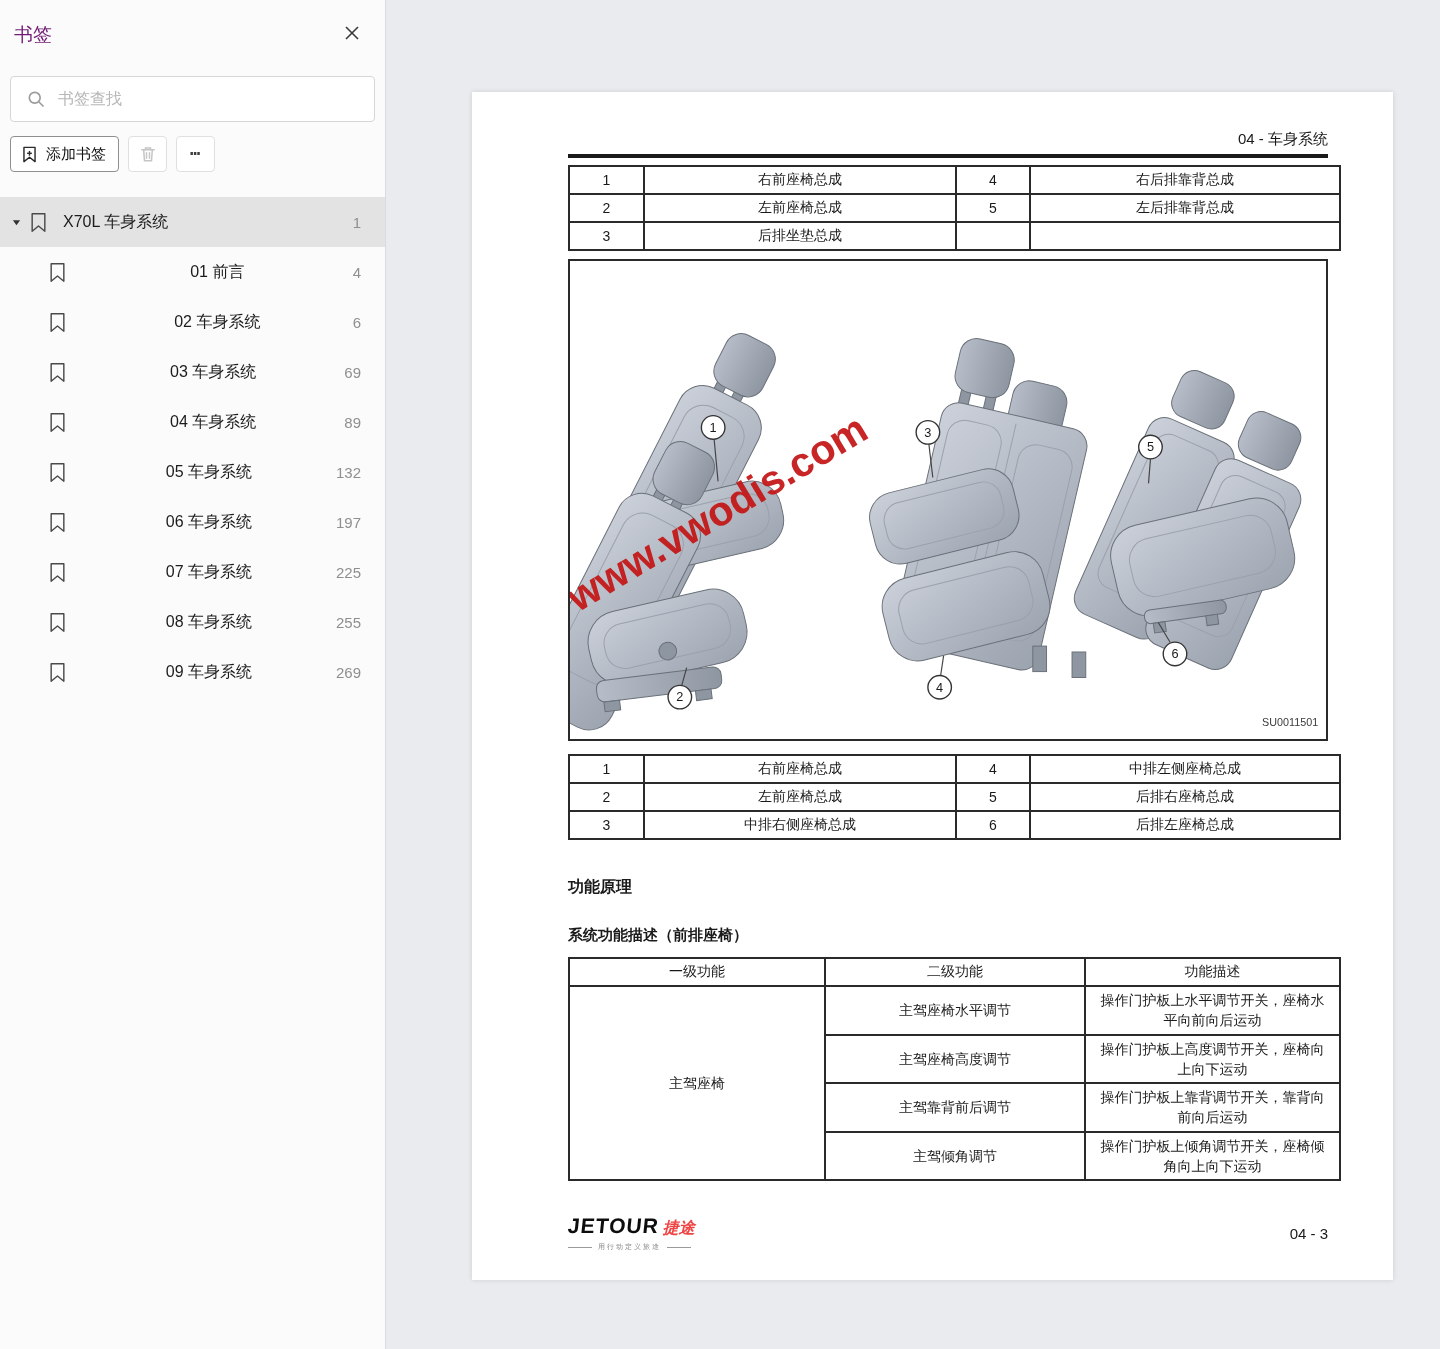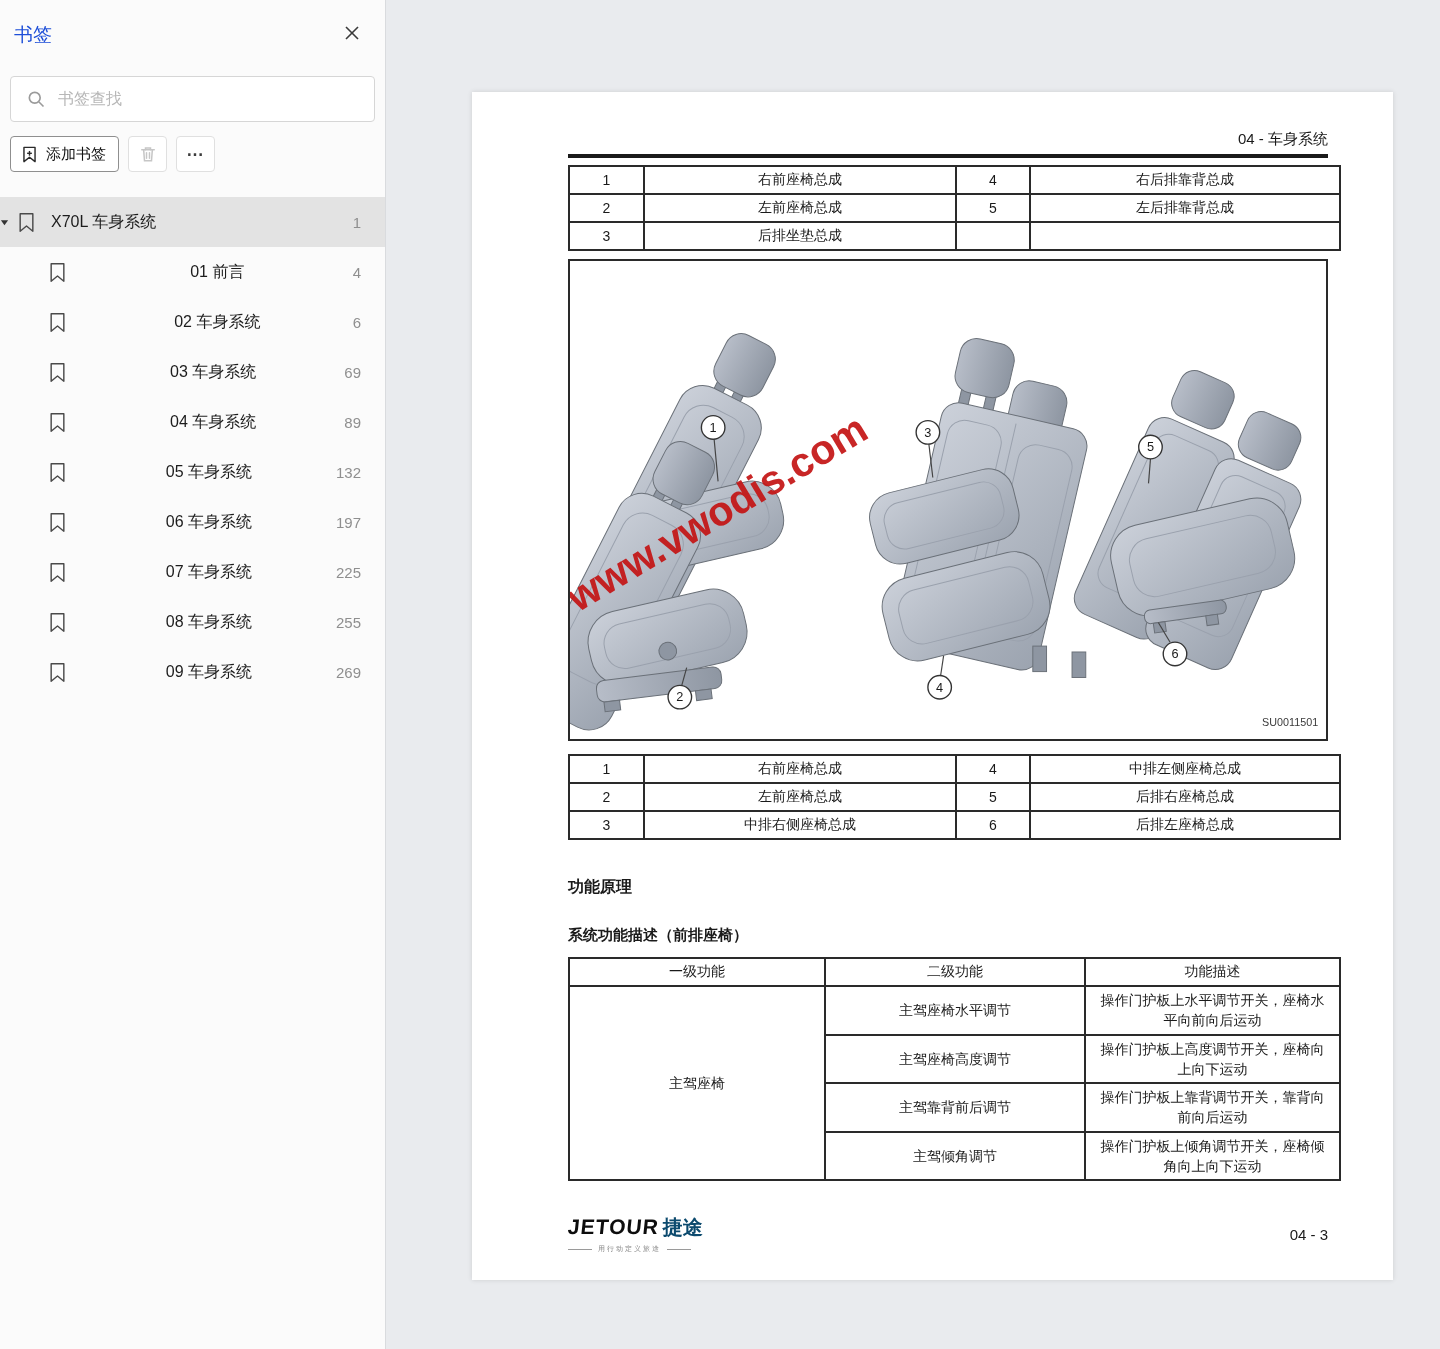--- a/index.html
+++ b/index.html
@@ -3,34 +3,34 @@
 <meta charset="utf-8">
 <style>
   * { margin:0; padding:0; box-sizing:border-box; }
   html,body { width:1440px; height:1349px; }
   body { font-family:"Liberation Sans","DejaVu Sans",sans-serif; background:#e9ebee; color:#1a1a1a; }
   .app { display:flex; width:1440px; height:1349px; overflow:hidden; }
 
   
   .sidebar { width:386px; flex-shrink:0; background:#fbfbfb; border-right:1px solid #d9dbde; box-shadow:1px 0 0 #eceff1; }
   .panel-header { height:64px; padding:22px 22px 0 14px; display:flex; justify-content:space-between; align-items:flex-start; }
-  .panel-title { font-size:19px; color:#1d4ed8; }
+  .panel-title { font-size:19px; color:#701a75; }
   .close-btn { cursor:pointer; line-height:0; padding:2px; }
   .search-box { margin:12px 10px 0 10px; height:46px; background:#fff; border:1px solid #d6d6d6; border-radius:4px; display:flex; align-items:center; }
   .search-box svg { margin:0 12px 0 15px; flex-shrink:0; }
   .search-input { border:none; outline:none; flex:1; font-size:16px; color:#0c4a6e; background:transparent; font-family:inherit; }
   .search-input::placeholder { color:#b7b7b7; }
   .toolbar { margin:14px 10px 0 10px; display:flex; gap:9px; height:36px; }
-  .btn { background:#fff; border:1px solid #e0e0e0; border-radius:4px; display:flex; align-items:center; justify-content:center; cursor:pointer; font-family:Liberation Sans, sans-serif; }
+  .btn { background:#fff; border:1px solid #e0e0e0; border-radius:4px; display:flex; align-items:center; justify-content:center; cursor:pointer; font-family:Liberation Mono, monospace; }
   .btn-add { padding:0 12px 0 9px; gap:7px; border-color:#8f8f8f; font-size:15px; color:#111; }
   .btn-icon { width:39px; }
   .more-glyph { font-size:17px; font-weight:bold; color:#3c3c3c; letter-spacing:1px; line-height:1; }
   .bookmark-list { list-style:none; margin-top:25px; }
   .bookmark-item { height:50px; display:flex; align-items:center; padding-right:24px; font-size:16px; cursor:pointer; }
-  .bookmark-item.level0 { }
+  .bookmark-item.level0 { padding-left:12px; }
   .bookmark-item.level1 { padding-left:48px;text-align:center; }
   .bookmark-item.selected { background:#e3e3e3; }
   .caret { width:17px; display:inline-flex; align-items:center; flex-shrink:0; }
   .bm-glyph { margin-right:15px; flex-shrink:0; line-height:0; }
   .bm-label { flex:1; white-space:nowrap; overflow:hidden; color:#1c1c1c; }
   .bm-page { font-size:15px; color:#8f8f8f; }
 
   
   .viewer { flex:1; background:#e9ebee; overflow:hidden; }
   .page { width:921px; height:1188px; margin:92px 0 0 86px; background:#fff; box-shadow:0 0 5px rgba(0,0,0,.12); }
@@ -49,21 +49,21 @@
   .section-title { margin-top:37px; font-size:16px; font-weight:bold; }
   .subsection-title { margin-top:28px; font-size:15px; font-weight:bold; }
   .func-table { margin-top:12px; }
   .func-table th, .func-table td { border:2px solid #2a2a2a; text-align:center; padding:3px 8px; }
   .func-table th { height:28px; font-weight:normal; }
   .func-table td { height:48px; line-height:1.45; }
 
   .doc-footer { margin-top:33px; display:flex; justify-content:space-between; align-items:center; }
   .logo-top { display:flex; align-items:baseline; gap:4px; }
   .logo-en { font-size:21px; font-weight:800; letter-spacing:1px; color:#0d0d0d; transform:skewX(-6deg); display:inline-block; }
-  .logo-cn { font-size:20px; font-weight:bold; color:#0c4a6e; }
+  .logo-cn { font-size:16px; font-weight:bold; color:#ef4444;font-style:italic; }
   .logo-tagline { margin-top:3px; display:flex; align-items:center; gap:6px; font-size:7px; color:#8a8a8a; letter-spacing:2px; }
   .tl-line { width:24px; height:1px; background:#9a9a9a; }
   .page-num { font-size:15px; }
 </style>
 </head>
 <body>
 
 <div class="app">
 
   <aside class="sidebar">

